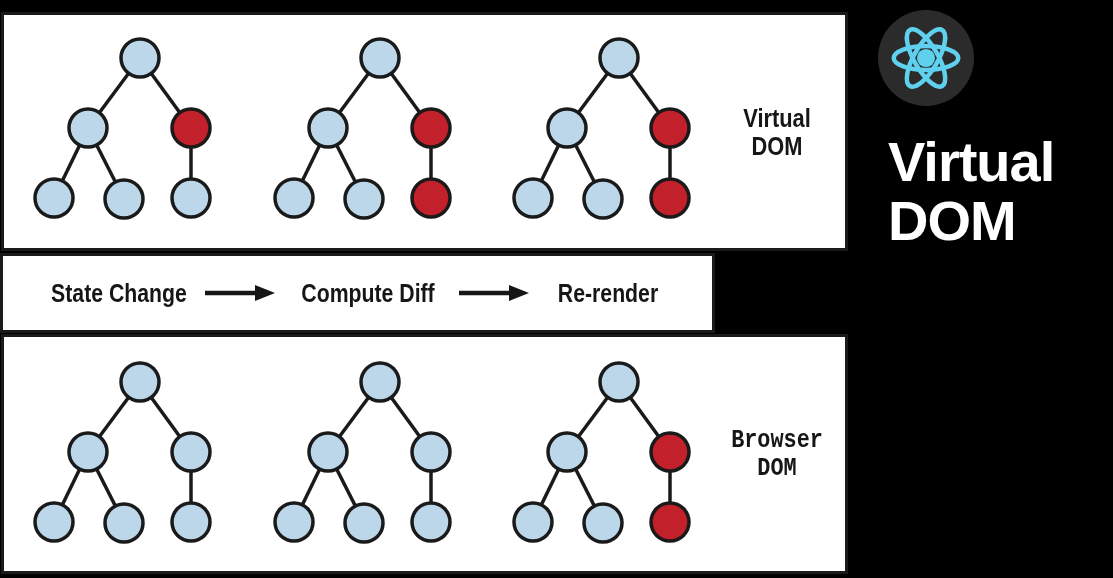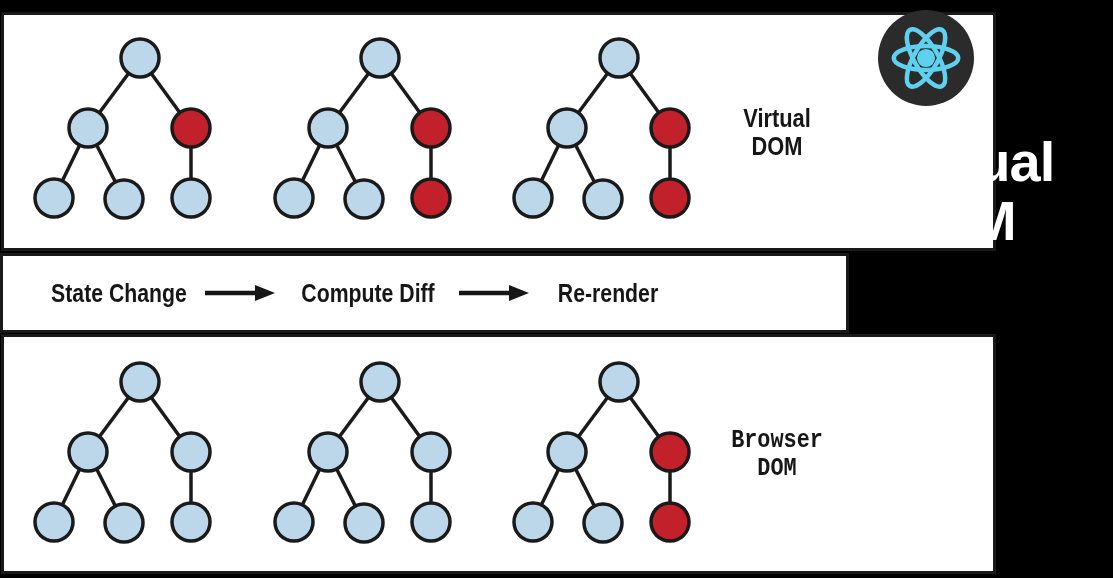--- a/index.html
+++ b/index.html
@@ -13,21 +13,21 @@
     width: 1113px;
     height: 578px;
     background: var(--background, #000);
     overflow: hidden;
   }
 
   
   .panel {
     position: absolute;
     left: 1px;
-    width: 995px;
+    width: 847px;
     background: var(--panel-bg, #fff);
     border: 3px solid var(--panel-border, #1a1a1a);
     box-sizing: border-box;
   }
   #virtual-panel { top: 12px;  height: 239px; }
   #browser-panel { top: 334px; height: 240px; font-family: Liberation Mono, monospace; }
 
   .trees-svg { position: absolute; left: 0; top: 0; }
 
   .panel-label {
@@ -43,21 +43,21 @@
     line-height: 1.08;
     color: var(--label-color, #161616);
     letter-spacing: 0px;
   }
 
   
   #process-strip {
     position: absolute;
     left: 0;
     top: 253px;
-    width: 849px;
+    width: 715px;
     height: 80px;
     background: var(--panel-bg, #fff);
     border: 3px solid var(--panel-border, #1a1a1a);
     box-sizing: border-box;
     padding-left: 16px;
   }
   .process-step {
     position: absolute;
     top: 50%;
     transform: translate(-50%, -50%) scaleX(0.85);

